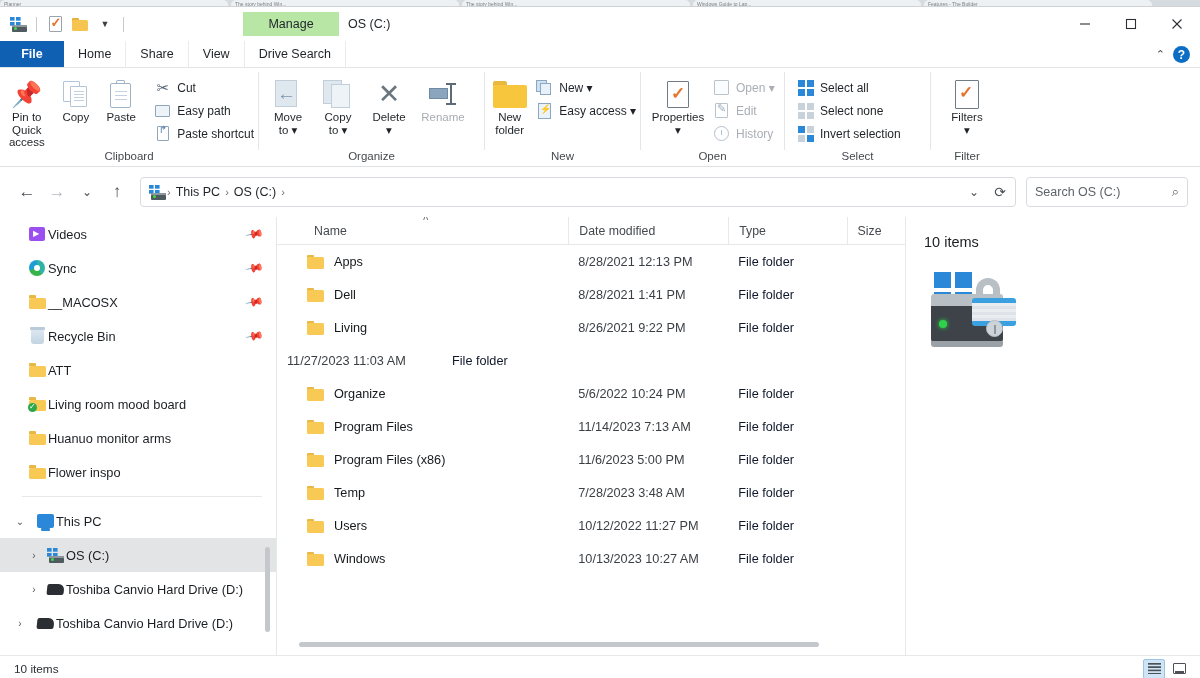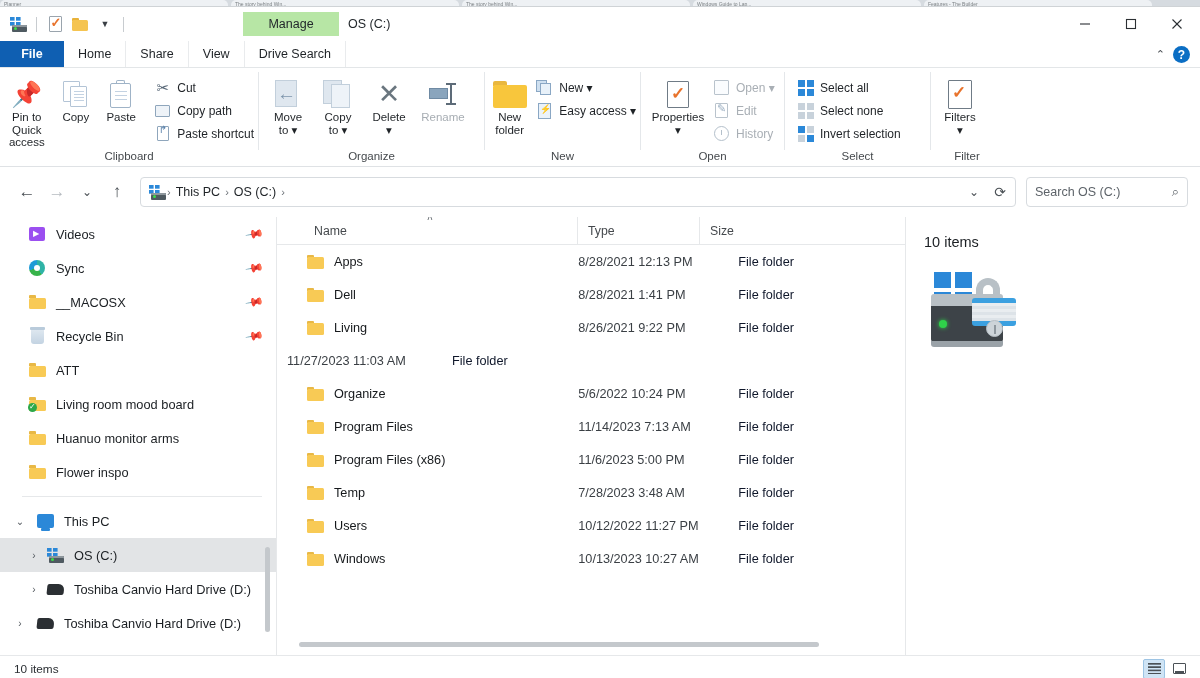--- a/index.html
+++ b/index.html
@@ -247,21 +247,21 @@
     font-size:12.5px; color:#5d6369;
   }
 
   
   .body { position:relative; height:438px; display:flex; background:#fff; }
 
   
   .sidebar { position:relative; width:276px; height:438px; background:#fff; overflow:hidden; }
   .sb-item {
     position:relative; height:34px; display:flex; align-items:center;
-    padding-left:28px; font-size:12.8px; color:#1b1f23; gap:10px;
+    padding-left:28px; font-size:12.8px; color:#1b1f23; gap:2px;
   }
   .sb-item.sel { background:#e2e4e6; }
   .sb-item .chev {
     position:absolute; left:20px; font-size:10px; color:#545a60; width:12px; text-align:center;
   }
   .sb-item.lvl2 { padding-left:46px; }
   .sb-item.lvl2 .chev { left:28px; }
   .sb-item.root { padding-left:36px; }
   .sb-item.root .chev { left:14px; }
   .sb-ico { width:18px; height:17px; display:flex; align-items:center; justify-content:center; flex:0 0 18px;}
@@ -475,21 +475,21 @@
             <div class="small-btn">
               <div class="si">
                   <span class="ic-scissors">✂</span>
                 </div>
               <span>Cut</span>
             </div>
             <div class="small-btn">
               <div class="si">
                   <div class="ic-copypath"></div>
                 </div>
-              <span>Copy path</span>
+              <span>Easy path</span>
             </div>
             <div class="small-btn">
               <div class="si">
                   <div class="ic-pasteshort"></div>
                 </div>
               <span>Paste shortcut</span>
             </div>
           </div>
         </div>
         <div class="rgroup-label">Clipboard</div>
@@ -628,21 +628,21 @@
                 </div>
               <span>Invert selection</span>
             </div>
           </div>
         </div>
         <div class="rgroup-label">Select</div>
       </div>
       <div class="rgroup-div"></div>
 
       <div class="rgroup" style="width:72px">
-        <div class="rgroup-items" style="">
+        <div class="rgroup-items" style="justify-content:center">
           <div class="big-btn" style="width:58px">
             <div class="bi">
                 <div class="ic-filters"></div>
               </div>
             <span>Filters</span>
             <span>▾</span>
           </div>
         </div>
         <div class="rgroup-label">Filter</div>
       </div>
@@ -794,20 +794,23 @@
       </div>
 
       <div class="vdiv"></div>
 
       <div class="filelist">
         <div class="col-head">
           <div class="ch ch-name">
             <span class="sortmark">˄</span>
             <span>Name</span>
           </div>
+          <div class="ch ch-date">
+            <span>Date modified</span>
+          </div>
           <div class="ch ch-type">
             <span>Type</span>
           </div>
           <div class="ch ch-size">
             <span>Size</span>
           </div>
         </div>
 
         <div id="rows">
             <div class="frow">

